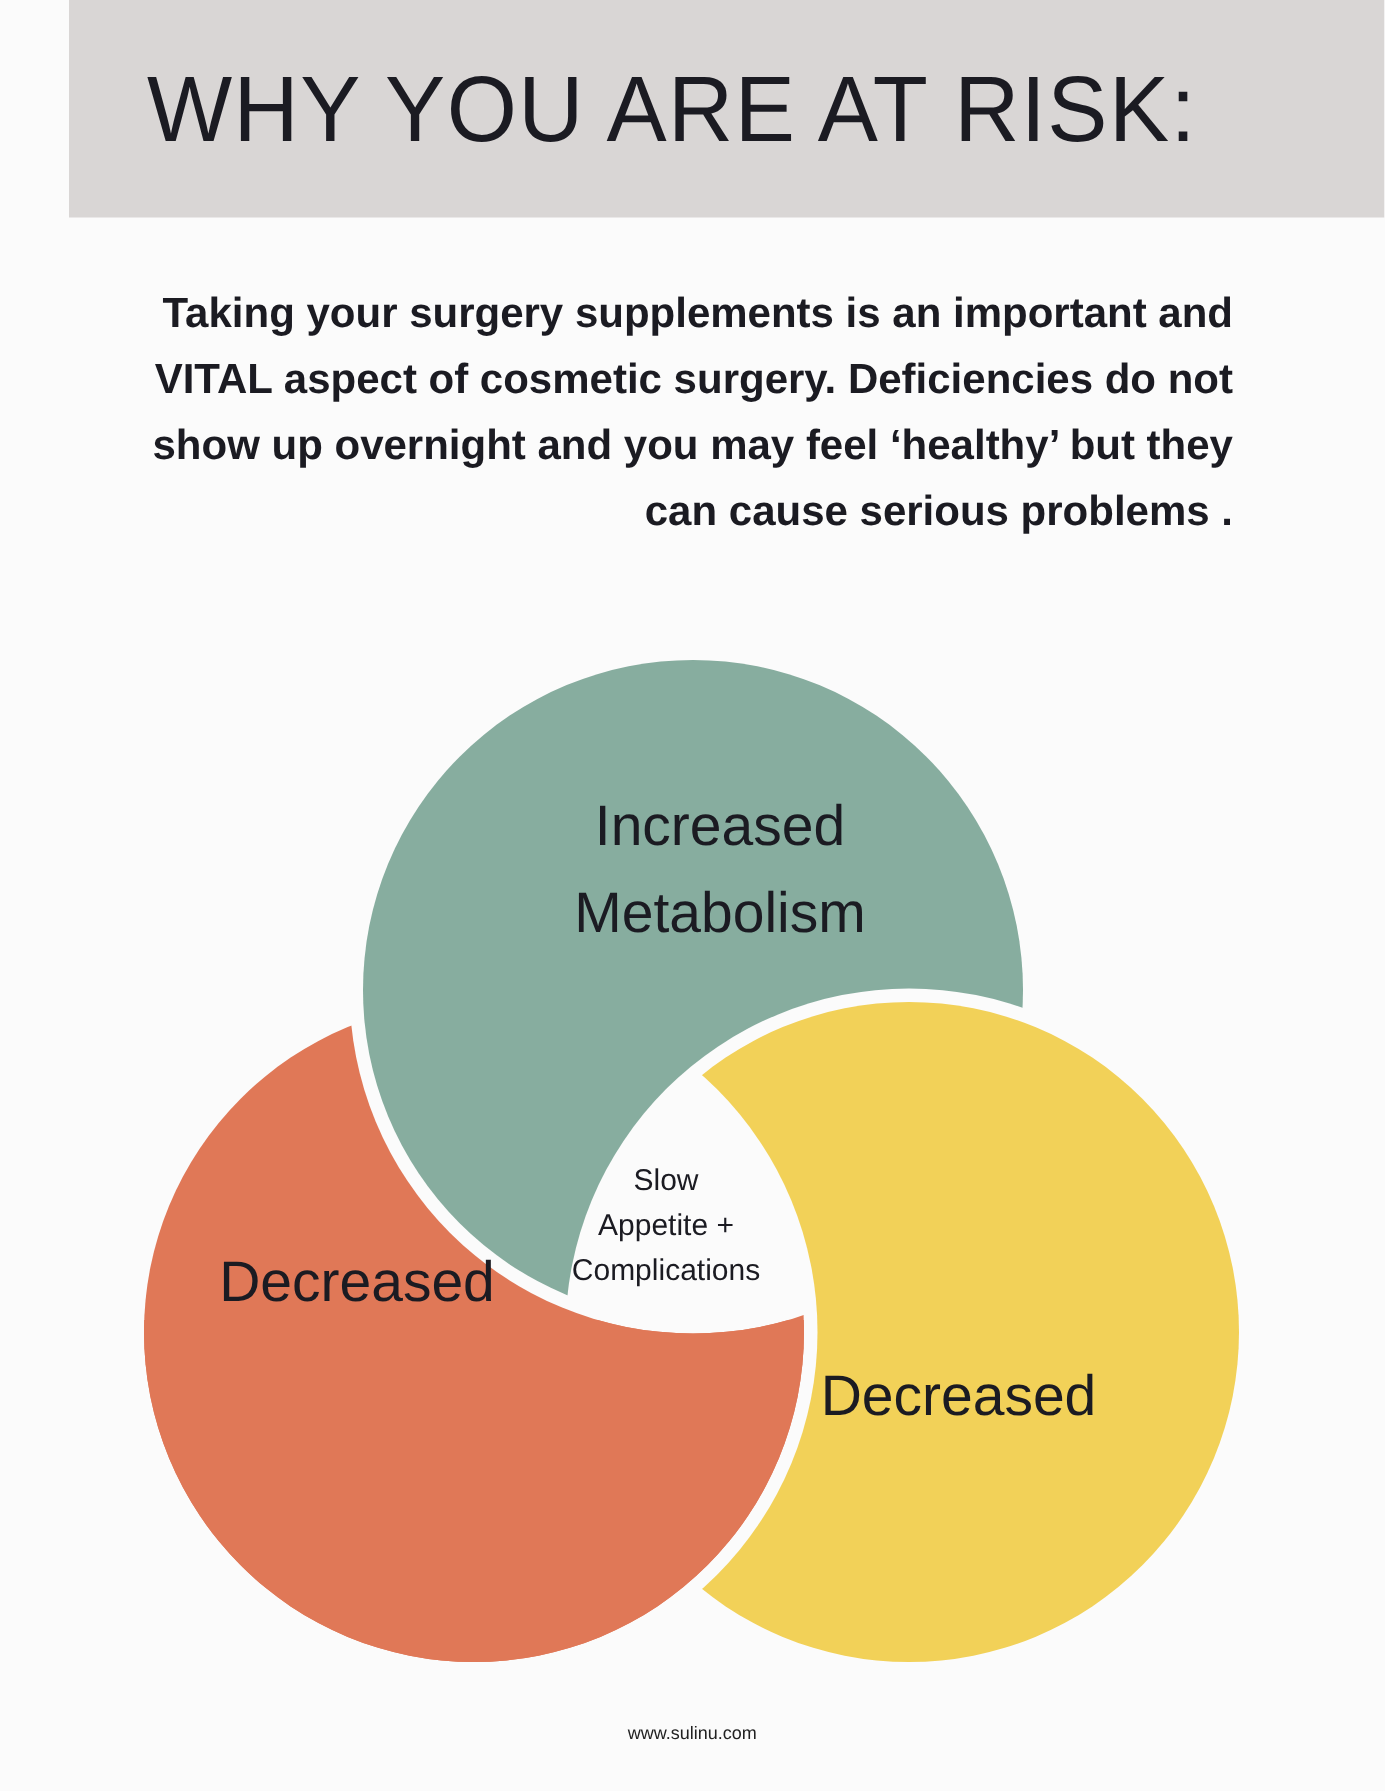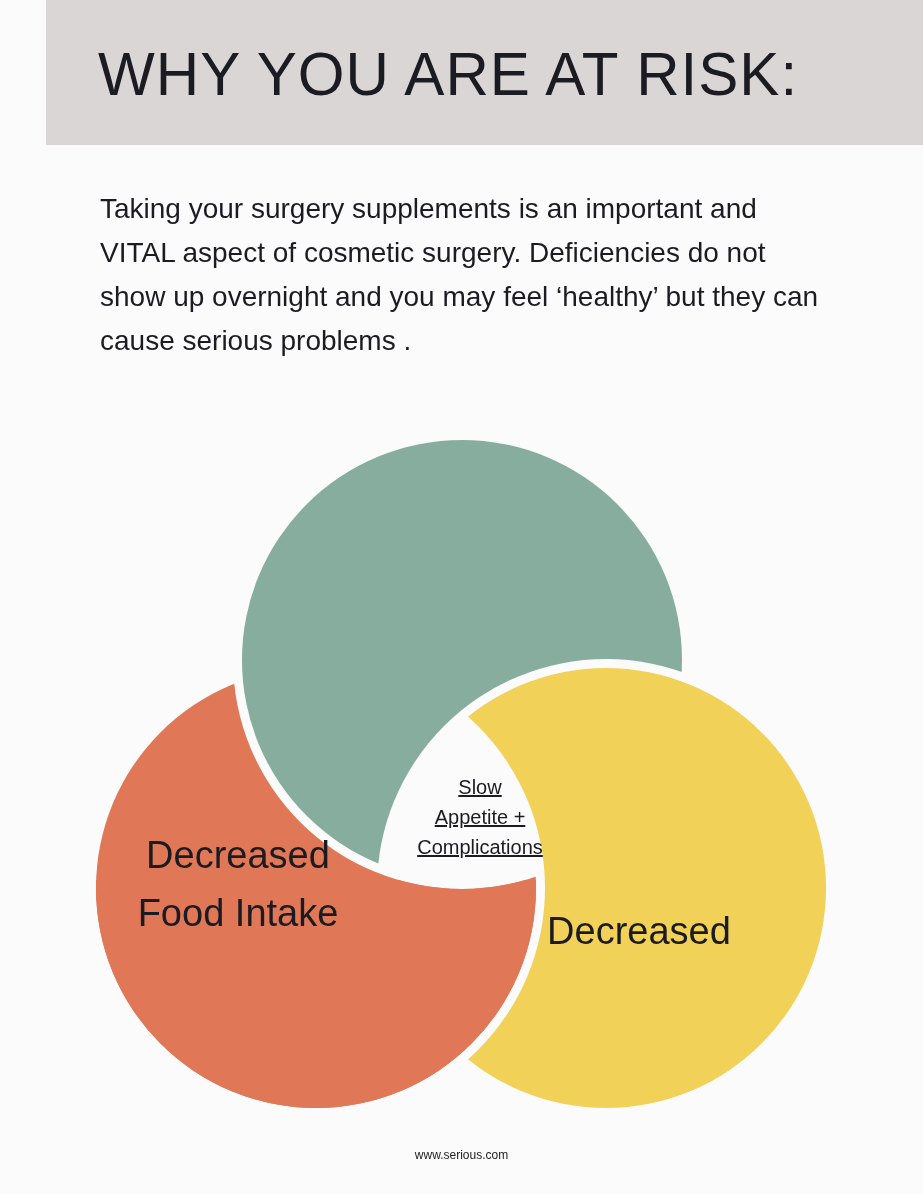--- a/index.html
+++ b/index.html
@@ -11,21 +11,21 @@
     position: absolute; left: 46px; top: 0; width: 877px; height: 145px;
     background: #d9d6d5;
   }
   .title {
     position: absolute; left: 98px; top: 38px; margin: 0;
     font-size: 62px; font-weight: 400; letter-spacing: 1px; line-height: 72px;
     transform: scaleX(0.97); transform-origin: left center; white-space: nowrap;
   }
   .intro {
     position: absolute; left: 100px; top: 187px; width: 722px; margin: 0;
-    text-align: left; font-size: 28px; line-height: 44px; font-weight: 400;
+    text-align: right; font-size: 28px; line-height: 44px; font-weight: 700;
   }
   .diagram { position: absolute; left: 0; top: 0; width: 923px; height: 1194px; }
   .label {
     position: absolute; text-align: center; font-size: 38px; line-height: 58px; white-space: nowrap;
   }
   .center-label {
     position: absolute; text-align: center; font-size: 20px; line-height: 30px; white-space: nowrap;
   }
   .footer {
     position: absolute; left: 0; width: 923px; top: 1148px; text-align: center; font-size: 12px; color: #222;
@@ -66,30 +66,31 @@
   <circle cx="462" cy="660" r="220" fill="#87ad9f" mask="url(#m-green)"></circle>
 
   <circle cx="606" cy="888" r="220" fill="#f2d158" mask="url(#m-yellow)"></circle>
 
   <g clip-path="url(#c-orange-bottom)">
     <circle cx="316" cy="888" r="220" fill="#e07857" mask="url(#m-orange)"></circle>
   </g>
 </svg>
 
 <div class="label" style="left:330px; top:522px; width:300px;">
+  <div>Increased</div>
+  <div>Metabolism</div>
 </div>
 
 <div class="label" style="left:88px; top:826px; width:300px;">
   <div>Decreased</div>
-  <div>Food Intake</div>
 </div>
 
 <div class="label" style="left:489px; top:902px; width:300px;">
   <div>Decreased</div>
 </div>
 
-<div class="center-label" style="left:400px; top:772px; width:160px;text-decoration:underline;">
+<div class="center-label" style="left:364px; top:772px; width:160px;">
   <div>Slow</div>
   <div>Appetite +</div>
   <div>Complications</div>
 </div>
 
-<div class="footer">www.serious.com</div>
+<div class="footer">www.sulinu.com</div>
 
 </body></html>

